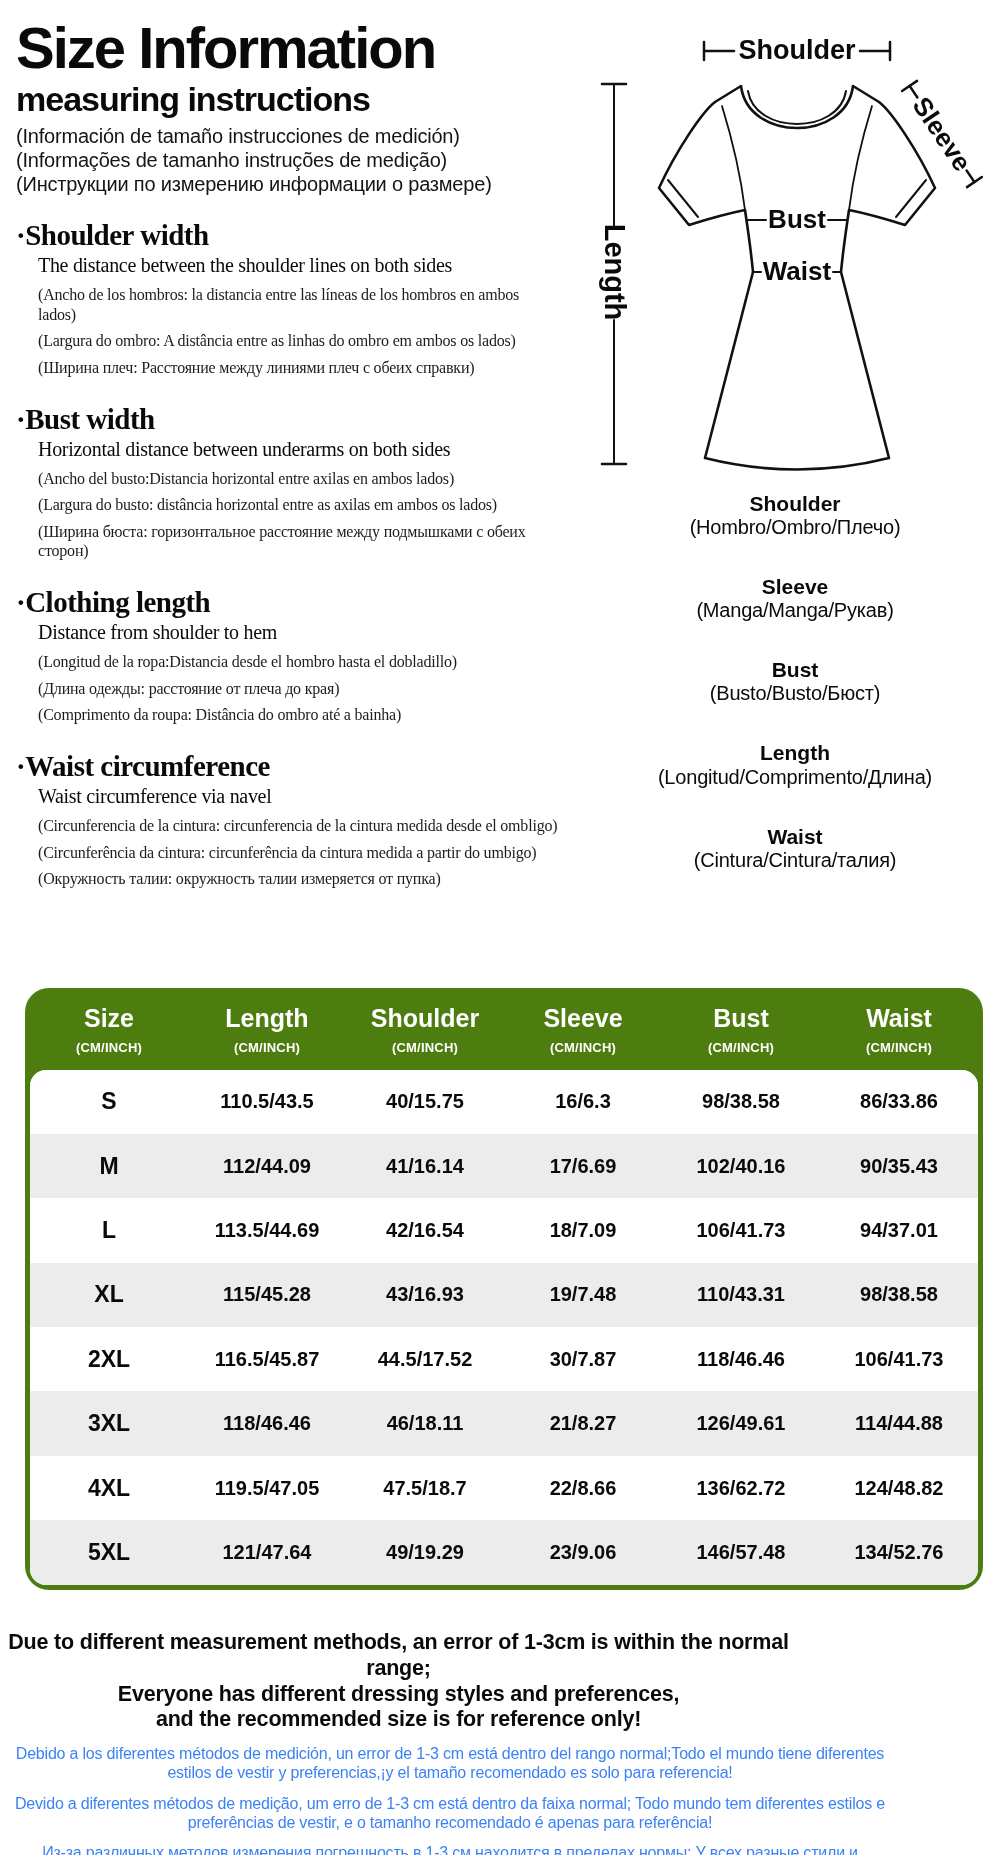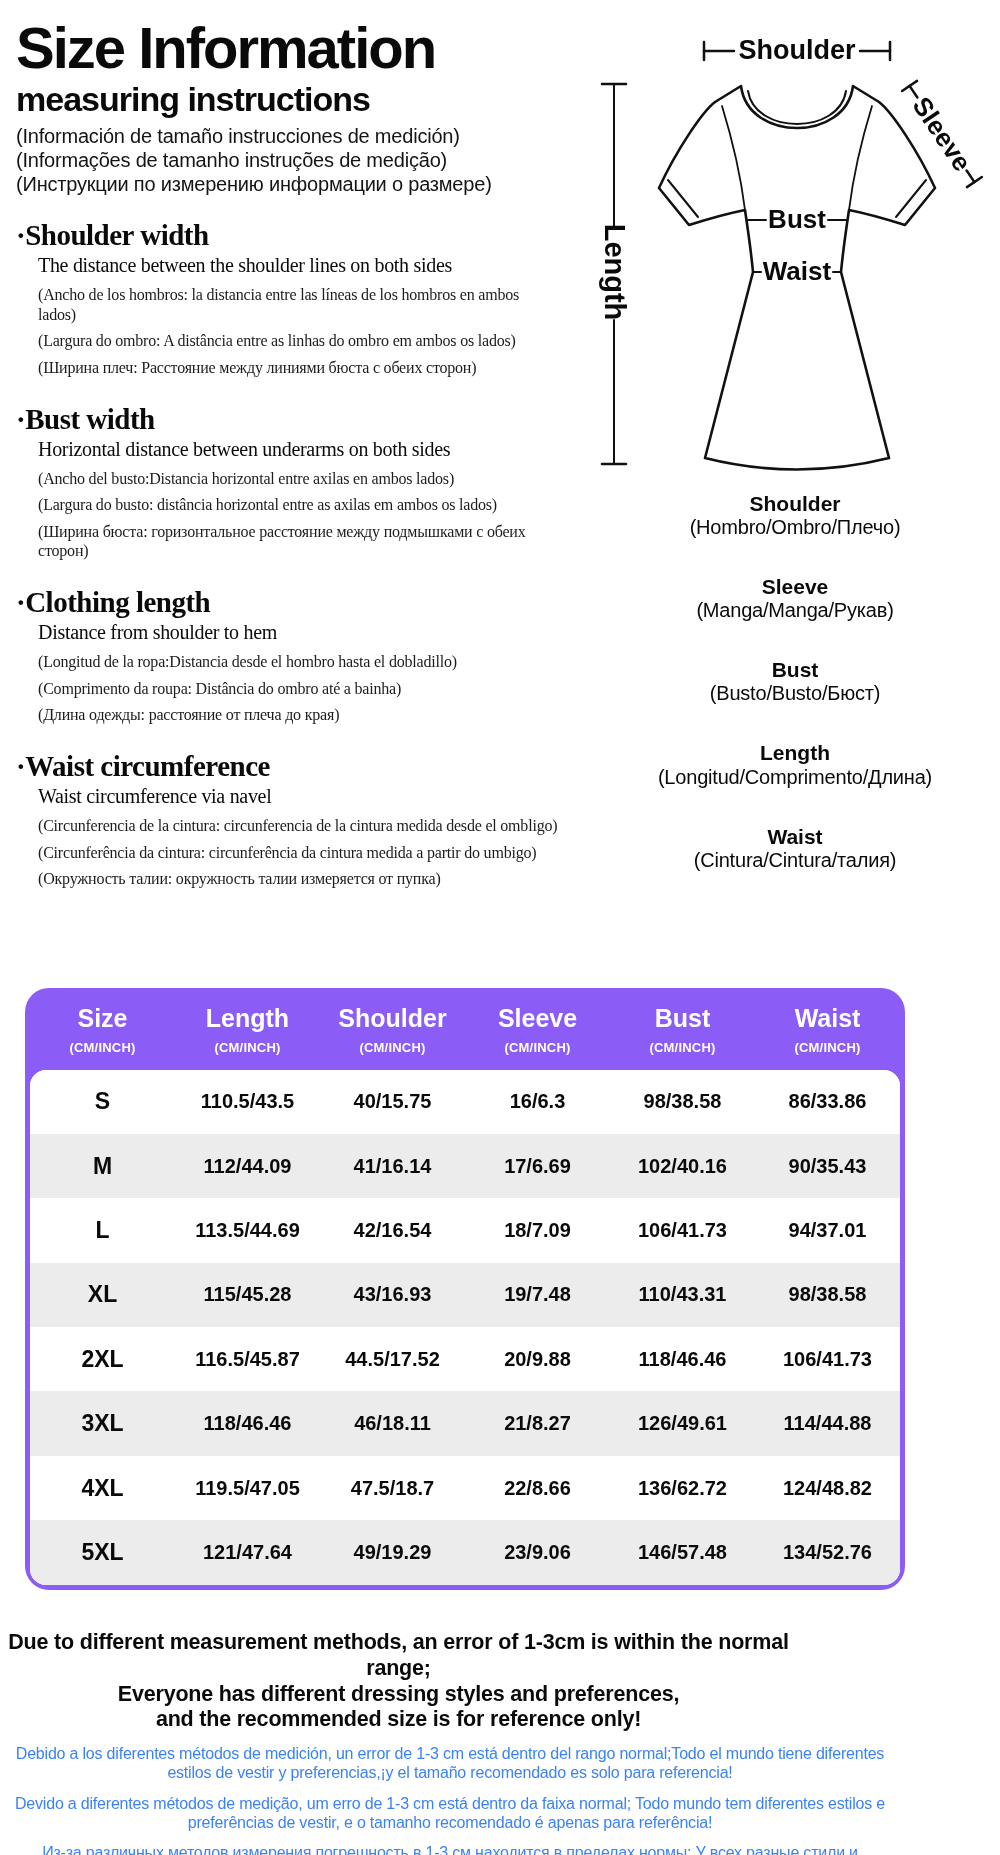--- a/index.html
+++ b/index.html
@@ -24,22 +24,22 @@
 
   
   .right-col{position:absolute;left:562px;top:20px;width:432px;}
   .dress-svg{display:block;}
   .measure-list{margin-top:10px;text-align:center;padding-left:34px;}
   .measure-item{margin-bottom:36px;}
   .measure-name{font-size:21px;font-weight:bold;line-height:1.15;}
   .measure-trans{font-size:20px;line-height:1.15;letter-spacing:-0.2px;}
 
   
-  .size-table{position:absolute;left:25px;top:988px;width:880px;box-sizing:border-box;
-    background:#8b5cf6;border-radius:24px;padding:0 5px 5px 5px;}
+  .size-table{position:absolute;left:25px;top:988px;width:958px;box-sizing:border-box;
+    background:#4d7c0f;border-radius:24px;padding:0 5px 5px 5px;}
   .thead{display:grid;grid-template-columns:repeat(6,1fr);color:#fff;padding:17px 0 15px 0;}
   .th{text-align:center;}
   .th .cname{font-size:25px;font-weight:bold;display:block;line-height:1.1;}
   .th .cunit{font-size:13px;font-weight:bold;display:block;margin-top:7px;letter-spacing:0.2px;}
   .tbody{border-radius:16px;overflow:hidden;background:#fff;}
   .trow{display:grid;grid-template-columns:repeat(6,1fr);height:64.4px;align-items:center;
     text-align:center;font-weight:bold;font-size:20px;background:#ffffff;}
   .trow:nth-child(even){background:#ececec;}
   .trow .tsize{font-size:23px;}
 
@@ -60,37 +60,37 @@
   <div class="intro-trans">(Инструкции по измерению информации о размере)</div>
 </div>
 
 <div class="sections">
 
   <div class="section">
     <div class="sec-title"><span>·</span><span>Shoulder width</span></div>
     <div class="sec-desc">The distance between the shoulder lines on both sides</div>
     <div class="sec-note">(Ancho de los hombros: la distancia entre las líneas de los hombros en ambos lados)</div>
     <div class="sec-note">(Largura do ombro: A distância entre as linhas do ombro em ambos os lados)</div>
-    <div class="sec-note">(Ширина плеч: Расстояние между линиями бюста с обеих сторон)</div>
+    <div class="sec-note">(Ширина плеч: Расстояние между линиями плеч с обеих справки)</div>
   </div>
 
   <div class="section">
     <div class="sec-title"><span>·</span><span>Bust width</span></div>
     <div class="sec-desc">Horizontal distance between underarms on both sides</div>
     <div class="sec-note">(Ancho del busto:Distancia horizontal entre axilas en ambos lados)</div>
     <div class="sec-note">(Largura do busto: distância horizontal entre as axilas em ambos os lados)</div>
     <div class="sec-note">(Ширина бюста: горизонтальное расстояние между подмышками с обеих сторон)</div>
   </div>
 
   <div class="section">
     <div class="sec-title"><span>·</span><span>Clothing length</span></div>
     <div class="sec-desc">Distance from shoulder to hem</div>
     <div class="sec-note">(Longitud de la ropa:Distancia desde el hombro hasta el dobladillo)</div>
+    <div class="sec-note">(Длина одежды: расстояние от плеча до края)</div>
     <div class="sec-note">(Comprimento da roupa: Distância do ombro até a bainha)</div>
-    <div class="sec-note">(Длина одежды: расстояние от плеча до края)</div>
   </div>
 
   <div class="section wide">
     <div class="sec-title"><span>·</span><span>Waist circumference</span></div>
     <div class="sec-desc">Waist circumference via navel</div>
     <div class="sec-note">(Circunferencia de la cintura: circunferencia de la cintura medida desde el ombligo)</div>
     <div class="sec-note">(Circunferência da cintura: circunferência da cintura medida a partir do umbigo)</div>
     <div class="sec-note">(Окружность талии: окружность талии измеряется от пупка)</div>
   </div>
 </div>
@@ -243,21 +243,21 @@
       <div>115/45.28</div>
       <div>43/16.93</div>
       <div>19/7.48</div>
       <div>110/43.31</div>
       <div>98/38.58</div>
     </div>
     <div class="trow">
       <div class="tsize">2XL</div>
       <div>116.5/45.87</div>
       <div>44.5/17.52</div>
-      <div>20/9.88</div>
+      <div>30/7.87</div>
       <div>118/46.46</div>
       <div>106/41.73</div>
     </div>
     <div class="trow">
       <div class="tsize">3XL</div>
       <div>118/46.46</div>
       <div>46/18.11</div>
       <div>21/8.27</div>
       <div>126/49.61</div>
       <div>114/44.88</div>

